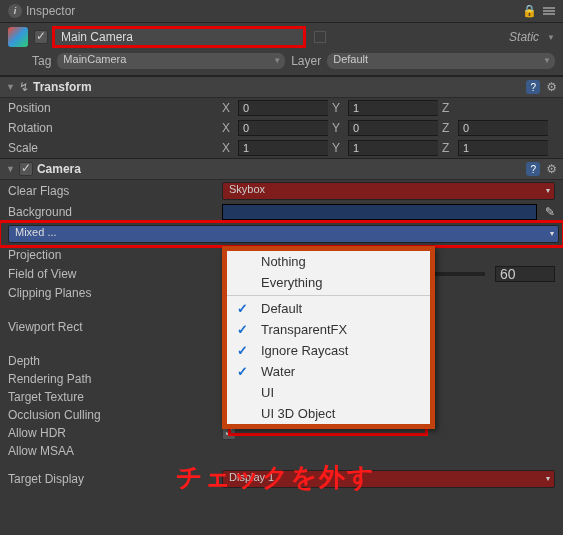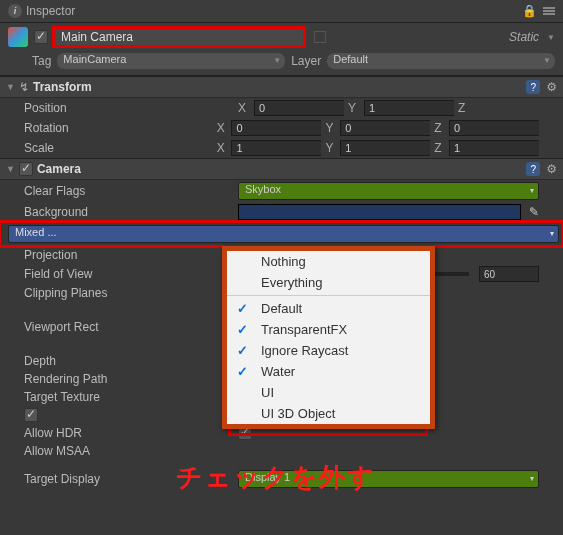--- a/index.html
+++ b/index.html
@@ -19,40 +19,40 @@
   .dd-arrow { color: #888; font-size: 8px; margin-left: 2px; }
   .tag-row { display: flex; align-items: center; padding: 2px 8px 6px 32px; gap: 6px; background: #3c3c3c; border-bottom: 1px solid #222; }
   .mini-dd { flex: 1; height: 16px; background: #525252; border: none; color: #ccc; font-size: 11px; padding: 0 18px 0 6px; position: relative; border-radius: 7px; }
   .mini-dd .arr { position: absolute; right: 4px; top: 3px; font-size: 8px; color: #888; }
   .section-header { background: #414141; padding: 3px 6px; display: flex; align-items: center; gap: 4px; border-top: 1px solid #222; border-bottom: 1px solid #2a2a2a; }
   .fold { color: #888; font-size: 9px; }
   .section-header b { color: #ddd; font-size: 12px; }
   .sh-spacer { flex: 1; }
   .help-icon { width: 14px; height: 14px; border-radius: 3px; background: #3a5a8a; color: #fff; font-size: 10px; display: inline-flex; align-items: center; justify-content: center; }
   .gear-icon { color: #aaa; font-size: 12px; margin-left: 2px; }
-  .prop-row { display: flex; align-items: center; padding: 2px 24px; gap: 4px; }
+  .prop-row { display: flex; align-items: center; padding: 2px 8px; gap: 4px; }
   .prop-lbl { width: 210px; color: #bbb; }
   .axis-lbl { color: #aaa; width: 12px; }
   .num-fld { width: 90px; height: 16px; background: #2e2e2e; border: 1px solid #1a1a1a; border-right: none; color: #ccc; padding: 0 4px; font-size: 11px; }
-  .dd-field { flex: 1; height: 18px; background: #4d7c0f; border: 1px solid #222; color: #ccc; padding: 0 18px 0 6px; font-size: 11px; position: relative; text-align: left; border-radius: 2px; }
+  .dd-field { flex: 1; height: 18px; background: #7f1d1d; border: 1px solid #222; color: #ccc; padding: 0 18px 0 6px; font-size: 11px; position: relative; text-align: left; border-radius: 2px; }
   .dd-field .arr { position: absolute; right: 4px; top: 3px; font-size: 8px; }
   .color-bar { flex: 1; height: 16px; background: #203860; border: 1px solid #000; }
   .eyedrop { color: #ccc; margin-left: 4px; }
   .slider-row .track { flex: 1; height: 4px; background: #222; position: relative; margin: 0 6px; }
   .slider-row .thumb { position: absolute; width: 10px; height: 10px; background: #888; border-radius: 50%; top: -3px; }
   .highlight-red { outline: 3px solid #e20000; outline-offset: -1px; }
   .culling-lbl { color: #4a7fff; }
   .culling-dd { background: #3a5590; color: #ddd; }
   .dropdown-pop { position: absolute; left: 222px; top: 246px; width: 213px; background: #f2f2f2; border: 5px solid #c2410c; box-shadow: 2px 2px 6px rgba(0,0,0,.5); z-index: 10; }
   .pop-item { display: flex; align-items: center; padding: 3px 10px; color: #333; font-size: 13px; gap: 8px; }
   .pop-item .chkmark { width: 16px; color: #1a6dd0; font-weight: bold; }
   .pop-divider { height: 1px; background: #ccc; margin: 2px 0; }
   .red-box-ui { position: absolute; border: 3px solid #e20000; pointer-events: none; }
   .annotation { position: absolute; color: #ff1a1a; font-size: 26px; font-weight: bold; letter-spacing: 2px; }
-  .sml-fld { width: 60px; height: 16px; background: #2e2e2e; border: 1px solid #1a1a1a; color: #ccc; padding: 0 4px; font-size: 10px; }
+  .sml-fld { width: 60px; height: 16px; background: #2e2e2e; border: 1px solid #1a1a1a; color: #ccc; padding: 0 4px; font-size: 14px; }
   .chk-only-row input { margin-left: 0; }
 </style>
 </head>
 <body>
 
 <div class="panel-header">
   <span class="info-icon">i</span>
   <span>Inspector</span>
   <span class="spacer"></span>
   <span style="color:#888">🔒</span>
@@ -156,20 +156,21 @@
 <div class="prop-row">
   <span class="prop-lbl">Depth</span>
 </div>
 <div class="prop-row">
   <span class="prop-lbl">Rendering Path</span>
 </div>
 <div class="prop-row">
   <span class="prop-lbl">Target Texture</span>
 </div>
 <div class="prop-row chk-only-row">
+  <span class="prop-lbl">Occlusion Culling</span>
   <input type="checkbox" class="chk" checked="" style="">
 </div>
 <div class="prop-row chk-only-row">
   <span class="prop-lbl">Allow HDR</span>
   <input type="checkbox" class="chk" checked="" style="">
 </div>
 <div class="prop-row chk-only-row">
   <span class="prop-lbl">Allow MSAA</span>
 </div>
 <div class="prop-row" style="margin-top:8px">

